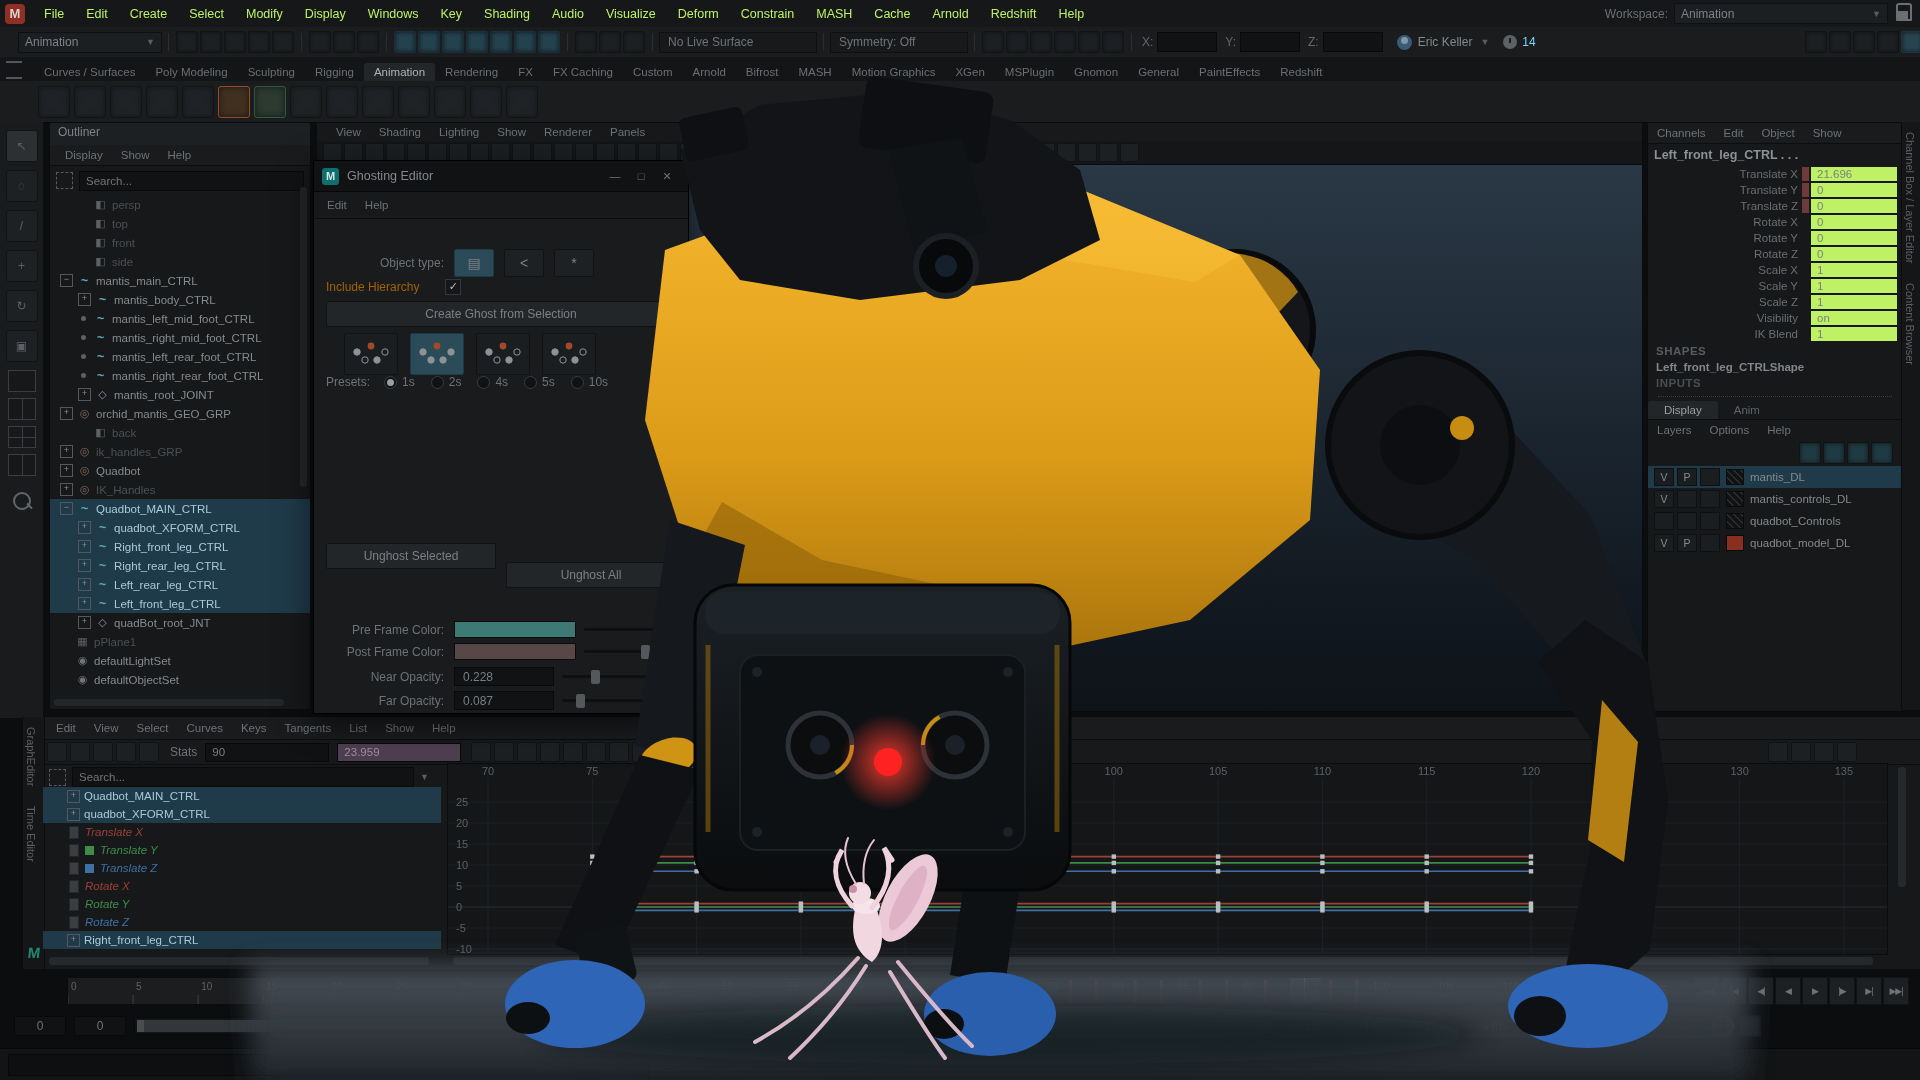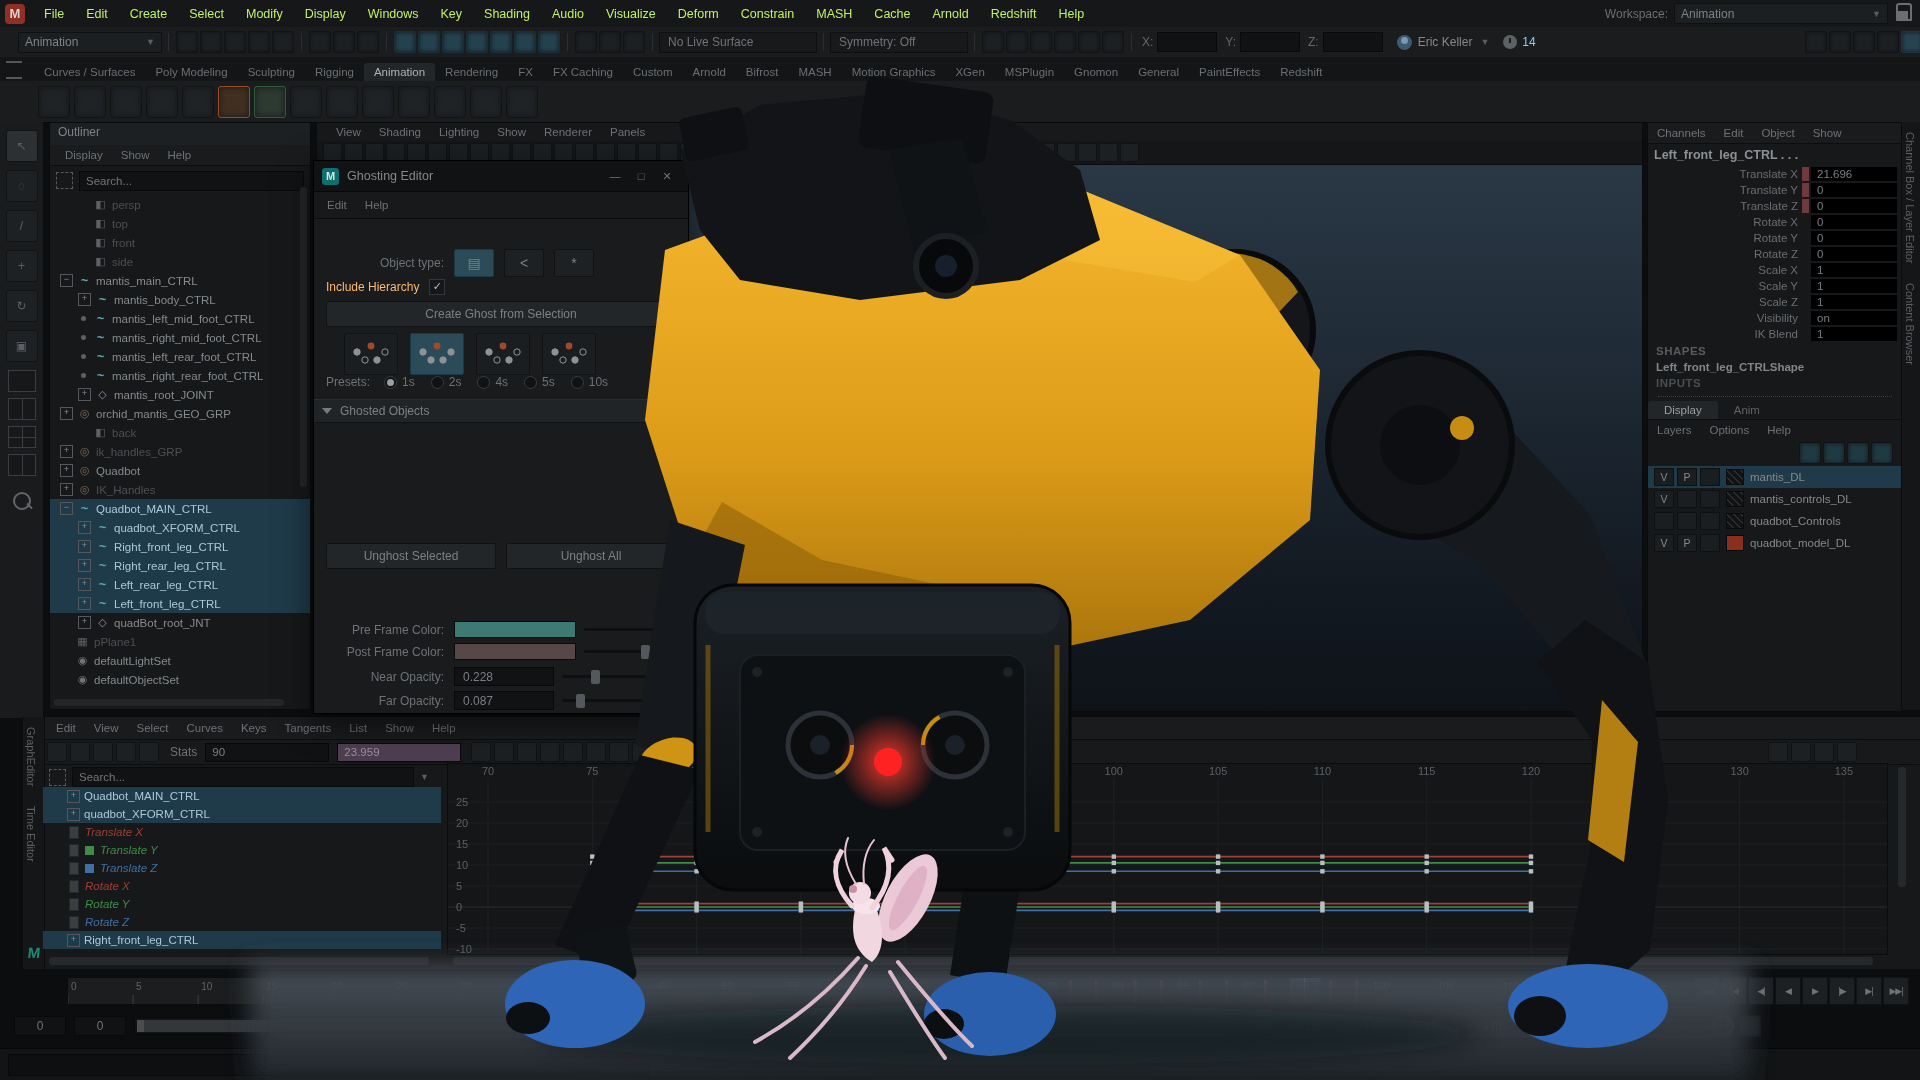--- a/index.html
+++ b/index.html
@@ -109,21 +109,21 @@
   .slider .hnd{position:absolute;top:-5px;width:9px;height:14px;background:#54585c;border-radius:2px}
   .val-box{width:90px;height:17px;background:#101214;border:1px solid #080909;color:#7b7f83;display:flex;align-items:center;padding-left:8px;margin-right:8px}
   
   #channelbox{left:1647px;top:122px;width:254px;height:588px;background:#161819;border:1px solid #0a0b0c;font-size:11.5px}
   #cb-menus{height:20px;display:flex;align-items:center;background:#191b1d;border-bottom:1px solid #0c0d0e}
   #cb-object{padding:4px 6px;color:#8d9195;font-weight:bold;font-size:12.5px}
   .cb-row{height:16px;display:flex;align-items:center}
   .cb-label{width:150px;text-align:right;color:#6a6e72}
   .cb-key{width:7px;height:14px;margin-left:4px}
   .cb-key.on{background:var(--keyed)}
-  .cb-val{width:80px;height:14px;background:#000000;margin-left:2px;color:#7b7f83;padding-left:6px;display:flex;align-items:center}
+  .cb-val{width:80px;height:14px;background:#bef264;margin-left:2px;color:#7b7f83;padding-left:6px;display:flex;align-items:center}
   .cb-sect{padding:3px 8px;color:#585c60;font-weight:bold;letter-spacing:.5px}
   .dotline{border-top:1px dotted #3a3e42;margin:4px 10px}
   #le-tabs{display:flex;border-bottom:1px solid #0c0d0e}
   .le-tab{padding:3px 16px;color:#5f6367}
   .le-tab.active{background:#232628;color:#9b9fa3;border-radius:3px 3px 0 0}
   .le-row{height:22px;display:flex;align-items:center;padding-left:6px}
   .le-row.sel{background:var(--selection-bg)}
   .le-cell{width:18px;height:16px;background:#1b1e21;border:1px solid #0e1012;margin-right:3px;color:#858a8e;font-size:10.5px;display:flex;align-items:center;justify-content:center}
   .le-swatch{width:16px;height:14px;border:1px solid #0a0b0c;margin:0 6px 0 3px}
   .hatch{background:repeating-linear-gradient(45deg,#101214 0 4px,#2a2d30 4px 5px)}
@@ -681,21 +681,21 @@
         </div>
         <div class="objtype-btn">
           <span>&lt;</span>
         </div>
         <div class="objtype-btn">
           <span>*</span>
         </div>
       </div>
   </div>
   <div class="frow abs" style="left:12px;top:118px">
-    <span style="color:#fdba74;margin-right:10px">Include Hierarchy</span>
+    <span style="color:#a16207;margin-right:26px">Include Hierarchy</span>
     <div class="chk"><span>✓</span></div>
   </div>
   <div class="big-btn abs" style="left:12px;top:140px;width:348px;height:24px">
     <span>Create Ghost from Selection</span>
   </div>
   <div id="ge-patterns" class="frow abs" style="left:30px;top:172px">
       <div class="pattern-btn"><svg viewBox="0 0 52 40" style="width: 100%; height: 100%;">
           <circle cx="26" cy="12" r="3.4" fill="#a04a2a"></circle>
           <circle cx="12" cy="18" r="3.2" fill="#8e9296" stroke="#8e9296"></circle>
           <circle cx="20" cy="26" r="3.2" fill="none" stroke="#8e9296"></circle>
@@ -743,28 +743,24 @@
           <div class="radio"></div>
           <span>5s</span>
         </div>
         <div class="preset-item">
           <div class="radio"></div>
           <span>10s</span>
         </div>
       </div>
   </div>
 
-  <div class="sect-head abs" style="left:0;top:238px;width:100%">
-    <div class="tri"></div>
-    <span>Ghosted Objects</span>
-  </div>
   <div class="big-btn abs" style="left:12px;top:382px;width:168px;height:24px">
     <span>Unghost Selected</span>
   </div>
-  <div class="big-btn abs" style="left:192px;top:382px;width:168px;height:24px">
+  <div class="big-btn abs" style="left:192px;top:401px;width:168px;height:24px">
     <span>Unghost All</span>
   </div>
 
   <div class="frow abs" style="left:0;top:460px;width:362px">
     <span class="flabel">Pre Frame Color:</span>
     <div class="swatch" id="pre-swatch" style="background: rgb(61, 122, 116);"></div>
     <div class="slider">
         <div class="hnd" id="pre-hnd" style="left: 97%;"></div>
       </div>
   </div>

